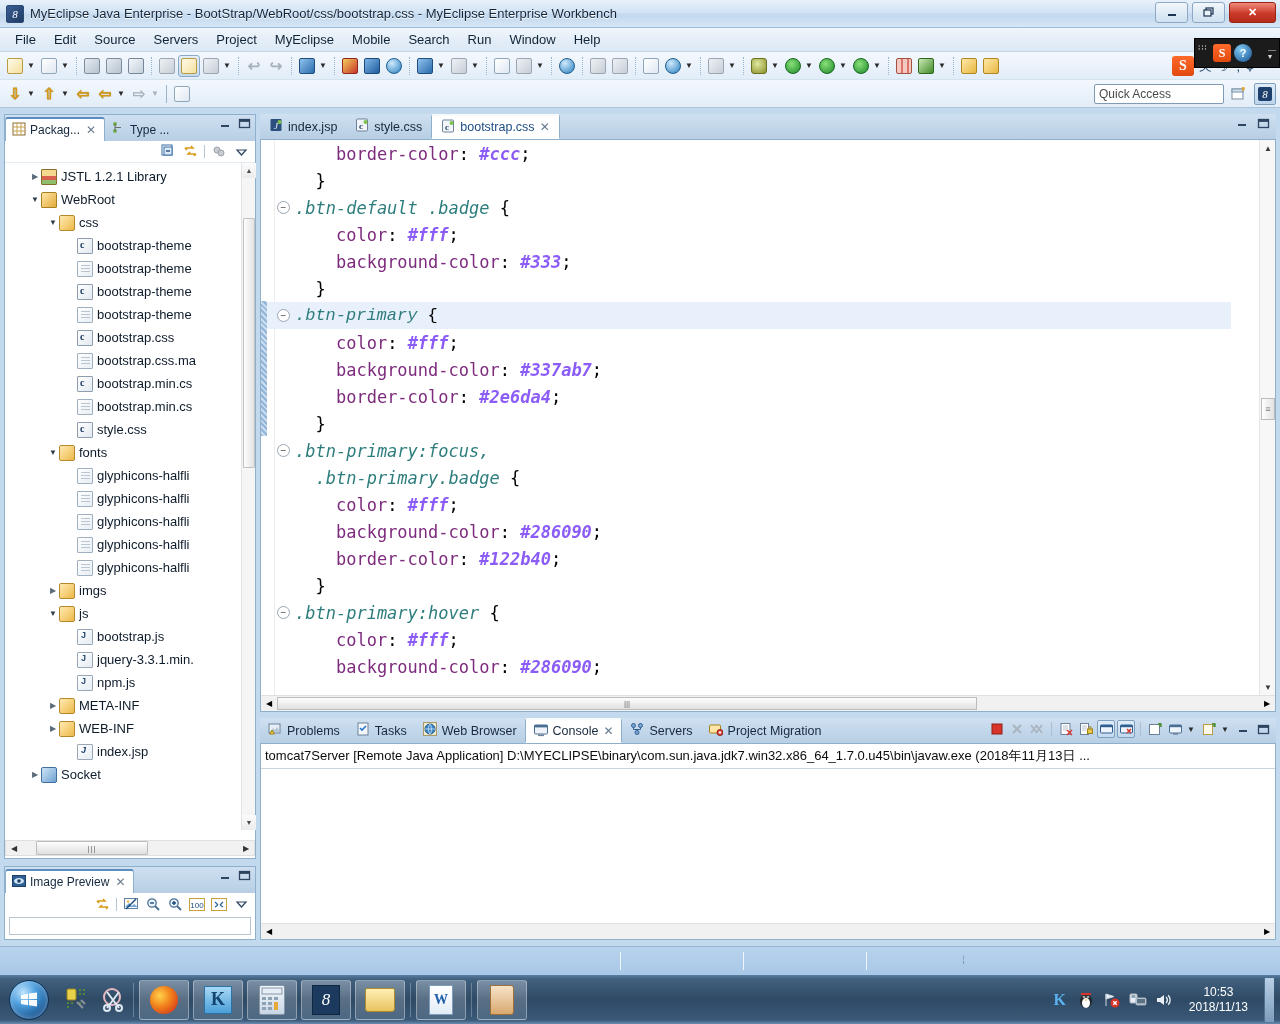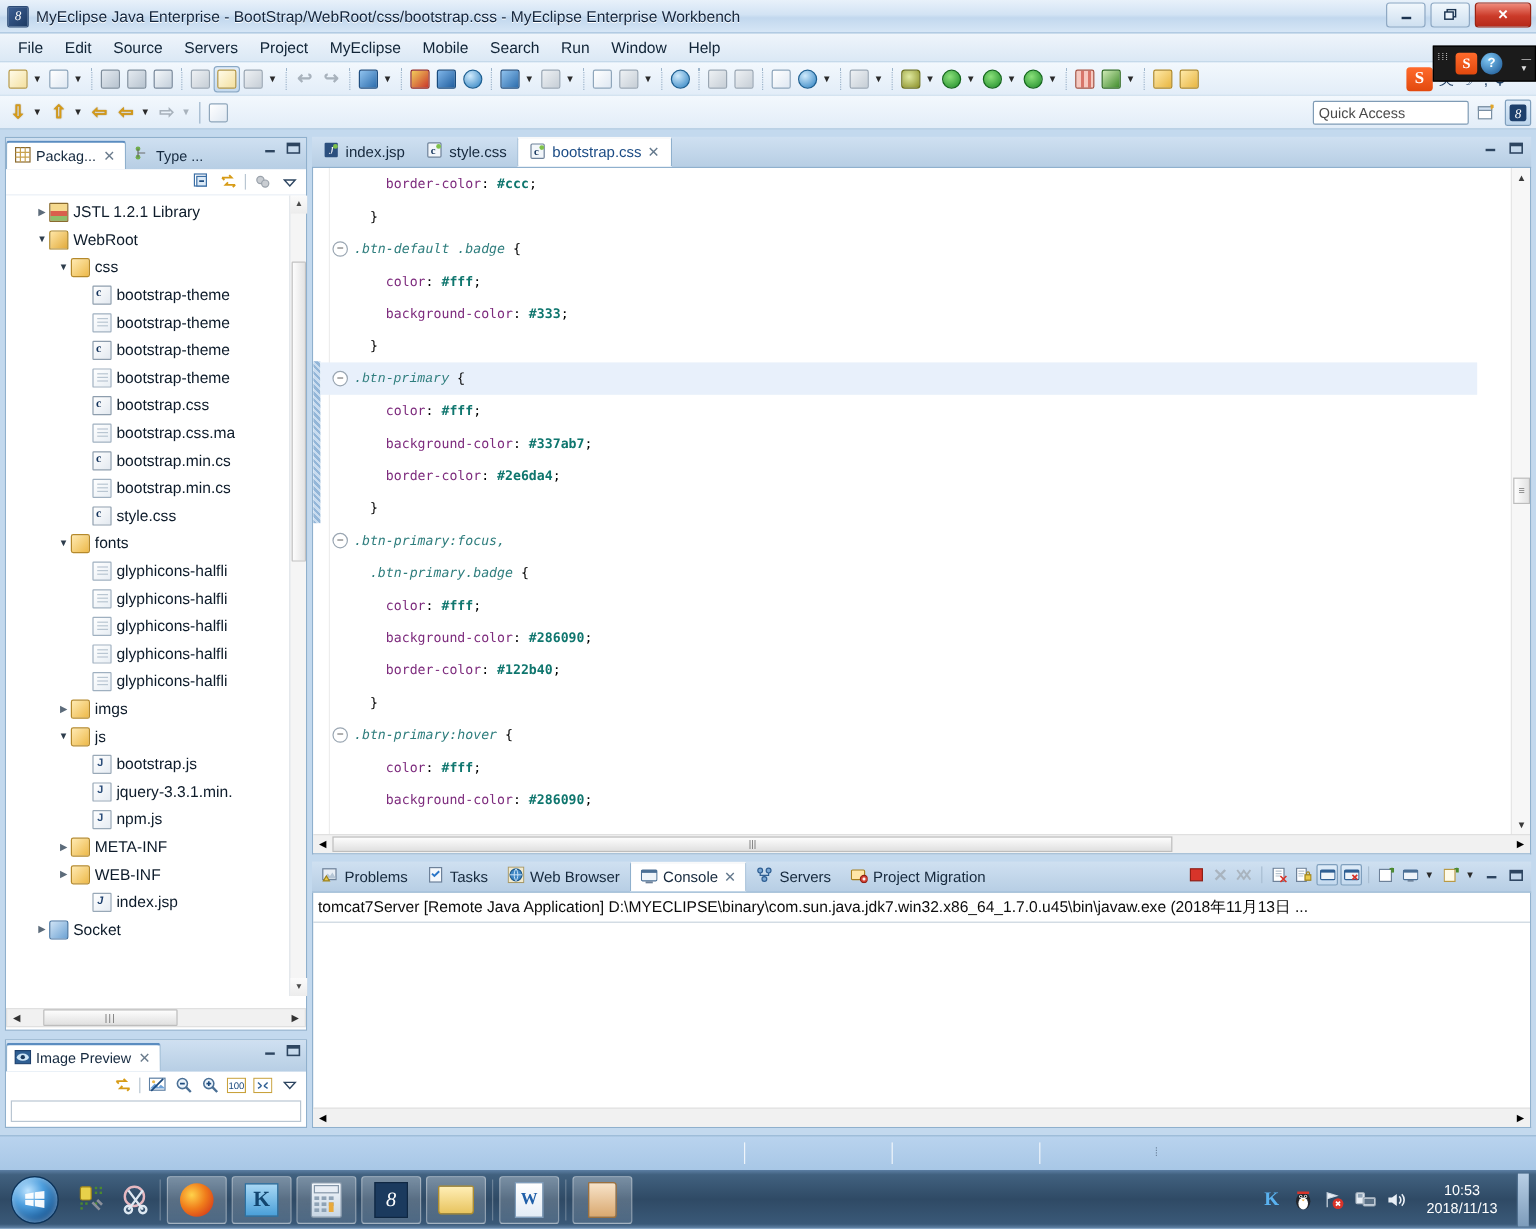--- a/index.html
+++ b/index.html
@@ -284,32 +284,32 @@
     background: #fff;
   }
   #change-bar {
     position: absolute; left: 0; width: 6px;
     background: repeating-linear-gradient(45deg,#93b6d8 0 2px,#c9dcef 2px 4px);
   }
   .code-line {
     position: absolute; left: 34px; right: 44px; height: 27px;
     display: flex; align-items: center;
     font-family: "DejaVu Sans Mono", "Liberation Mono", monospace;
-    font-size: 11px; white-space: pre;
+    font-size: 17px; white-space: pre;
   }
   .code-line.hl { background: #e8f0fb; left: 6px; padding-left: 28px; }
   .fold {
     position: absolute; left: 16px; width: 13px; height: 13px;
     border: 1px solid #9aa6b2; border-radius: 50%; background: #fff;
     display: flex; align-items: center; justify-content: center;
     font-size: 10px; color: #4a4a4a; line-height: 1;
   }
   .c-sel  { color: #2e7d7d; font-style: italic; }
   .c-prop { color: #7d2b7d; }
-  .c-val  { color: #0f766e; font-weight: bold; }
+  .c-val  { color: #8b5cf6; font-style: italic; font-weight: bold; }
   .c-pun  { color: #000000; }
   #ed-vscroll {
     position: absolute; right: 0; top: 0; bottom: 16px; width: 16px;
     background: #f7f7f7; border-left: 1px solid #e6e6e6;
   }
   #ed-vscroll .sb-up, #ed-vscroll .sb-down {
     position: absolute; left: 0; width: 16px; height: 16px;
     display: flex; align-items: center; justify-content: center; font-size: 8px; color: #3a3a3a;
   }
   #ed-vscroll .sb-up { top: 0; } #ed-vscroll .sb-down { bottom: 0; }

